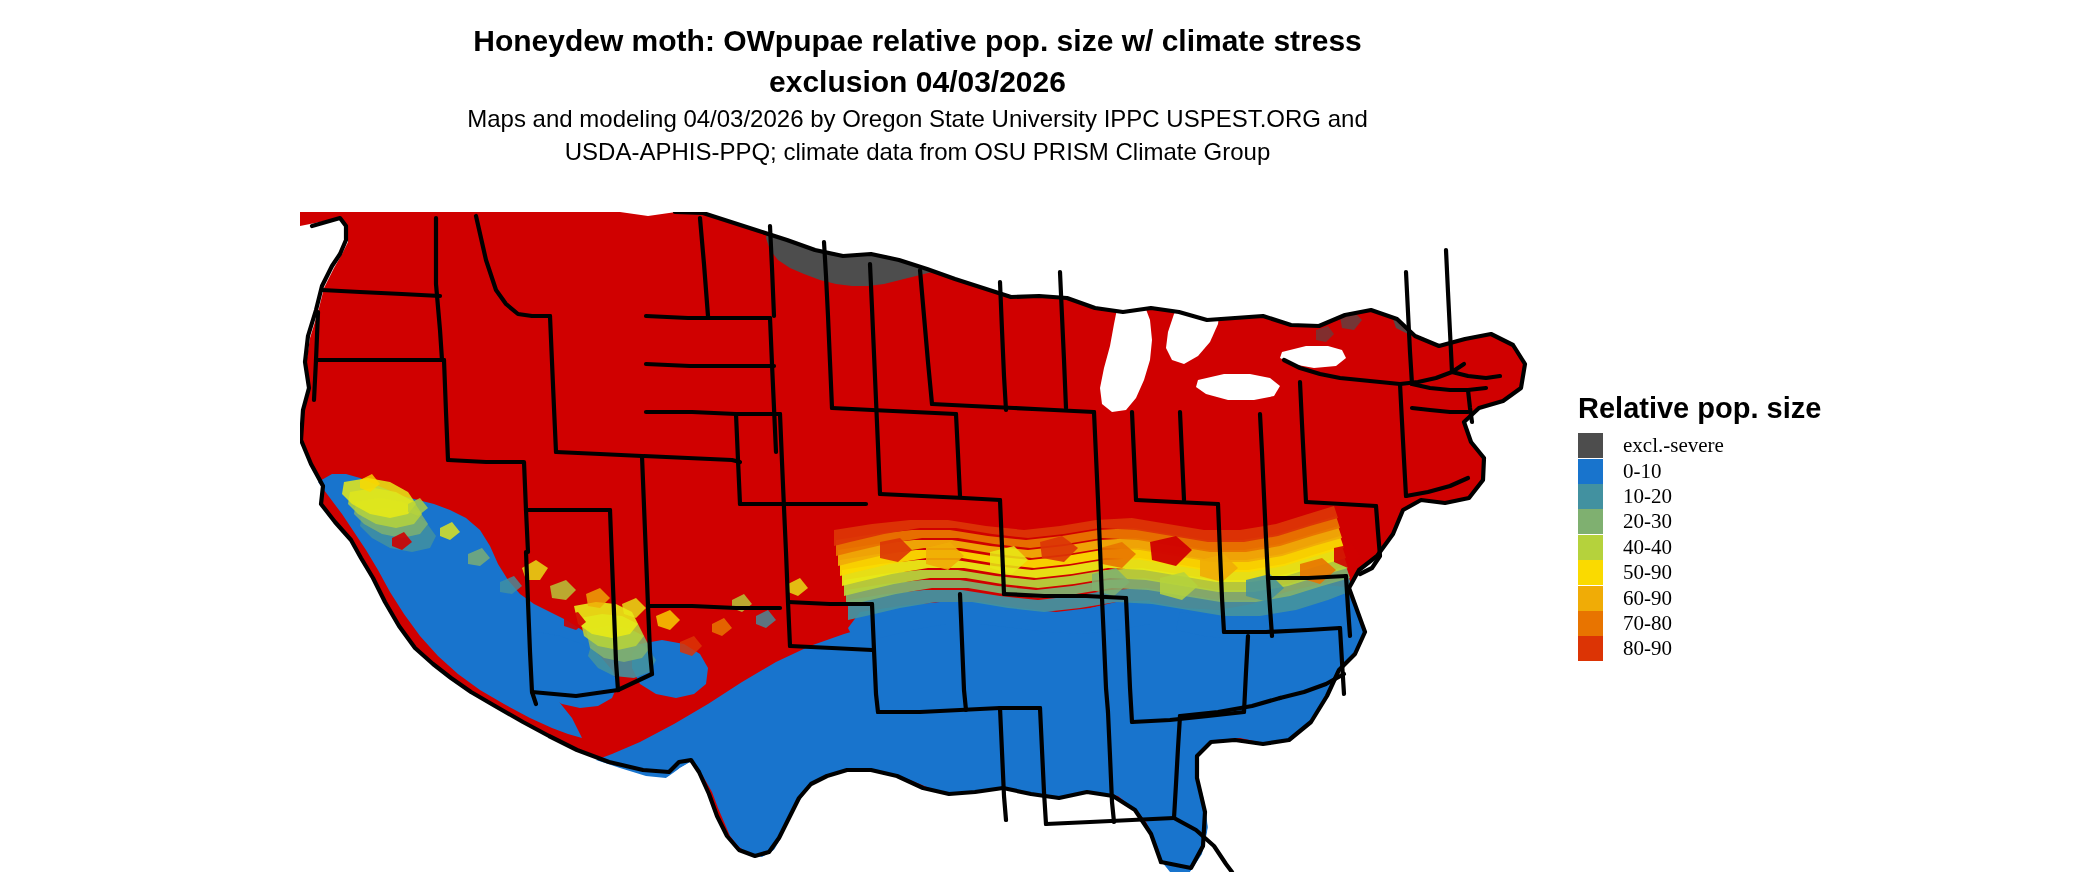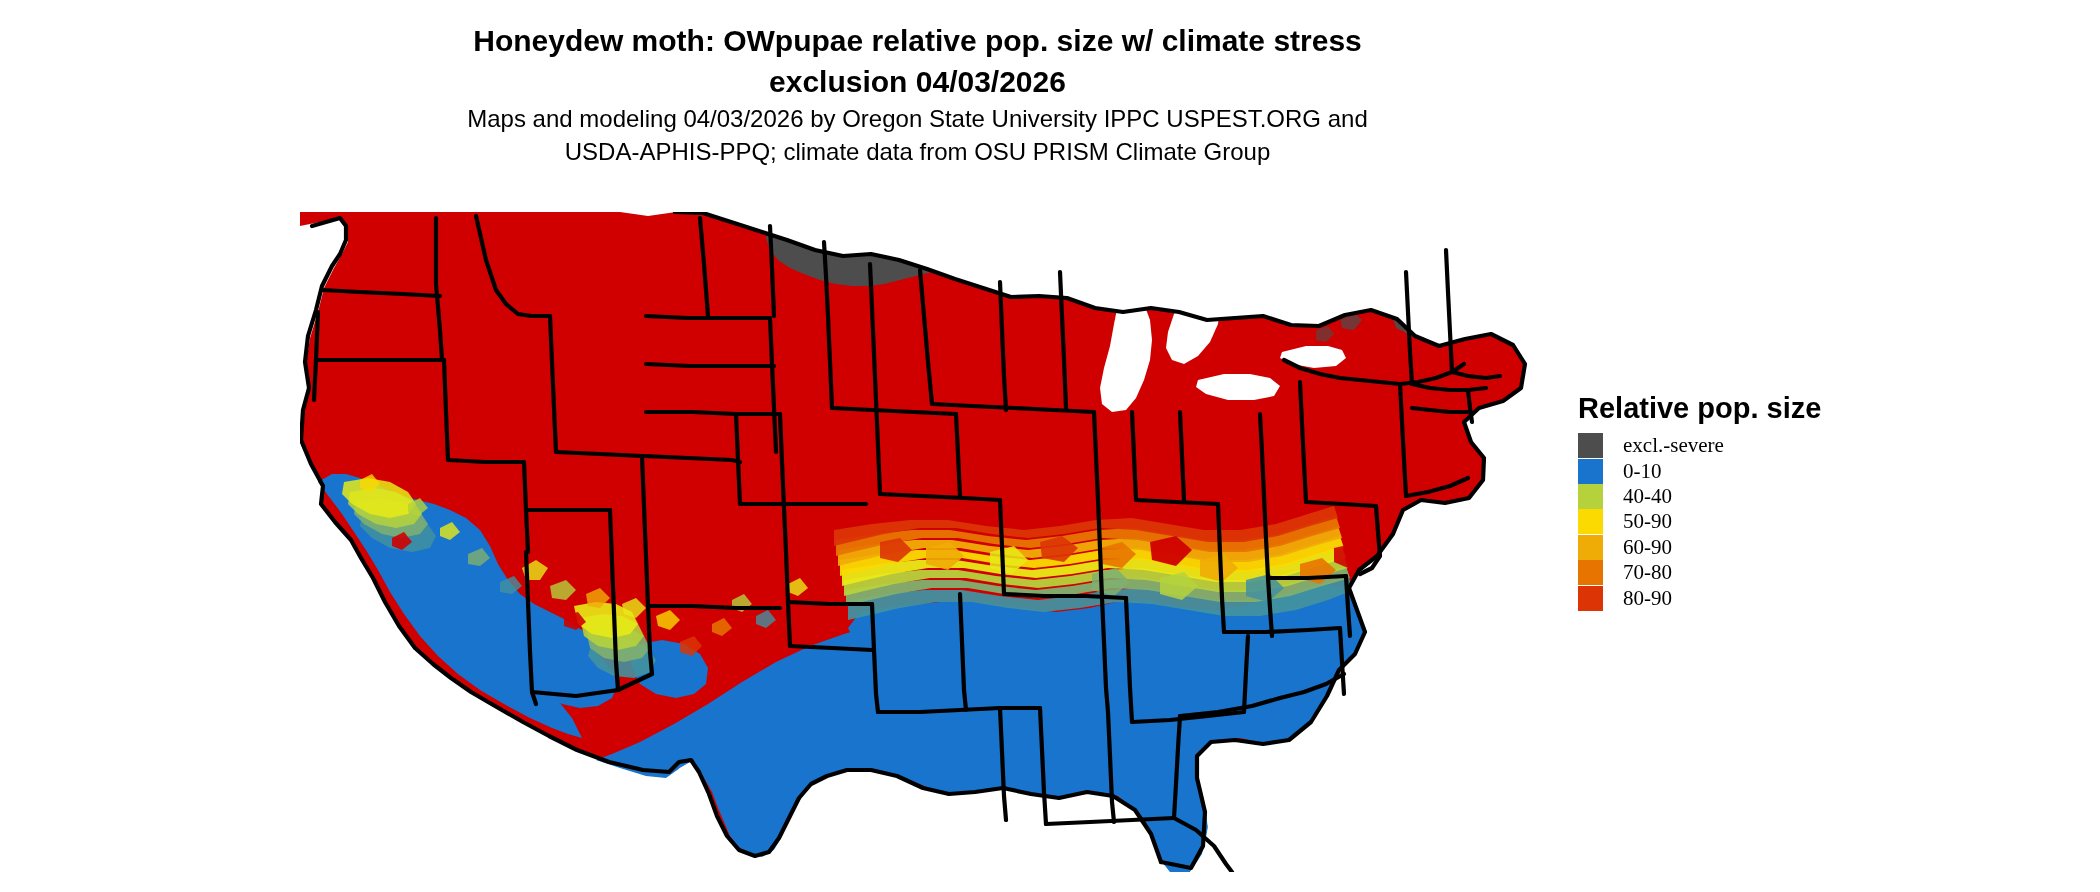--- a/index.html
+++ b/index.html
@@ -460,20 +460,28 @@
     <div id="legend-items">
         <div class="legend-row">
           <div class="legend-swatch" style="background: rgb(77, 77, 77);"></div>
           <div class="legend-label">excl.-severe</div>
         </div>
         <div class="legend-row">
           <div class="legend-swatch" style="background: rgb(24, 116, 205);"></div>
           <div class="legend-label">0-10</div>
         </div>
         <div class="legend-row">
+          <div class="legend-swatch" style="background: rgb(66, 145, 160);"></div>
+          <div class="legend-label">10-20</div>
+        </div>
+        <div class="legend-row">
+          <div class="legend-swatch" style="background: rgb(127, 176, 112);"></div>
+          <div class="legend-label">20-30</div>
+        </div>
+        <div class="legend-row">
           <div class="legend-swatch" style="background: rgb(181, 210, 60);"></div>
           <div class="legend-label">40-40</div>
         </div>
         <div class="legend-row">
           <div class="legend-swatch" style="background: rgb(250, 218, 0);"></div>
           <div class="legend-label">50-90</div>
         </div>
         <div class="legend-row">
           <div class="legend-swatch" style="background: rgb(240, 172, 6);"></div>
           <div class="legend-label">60-90</div>

